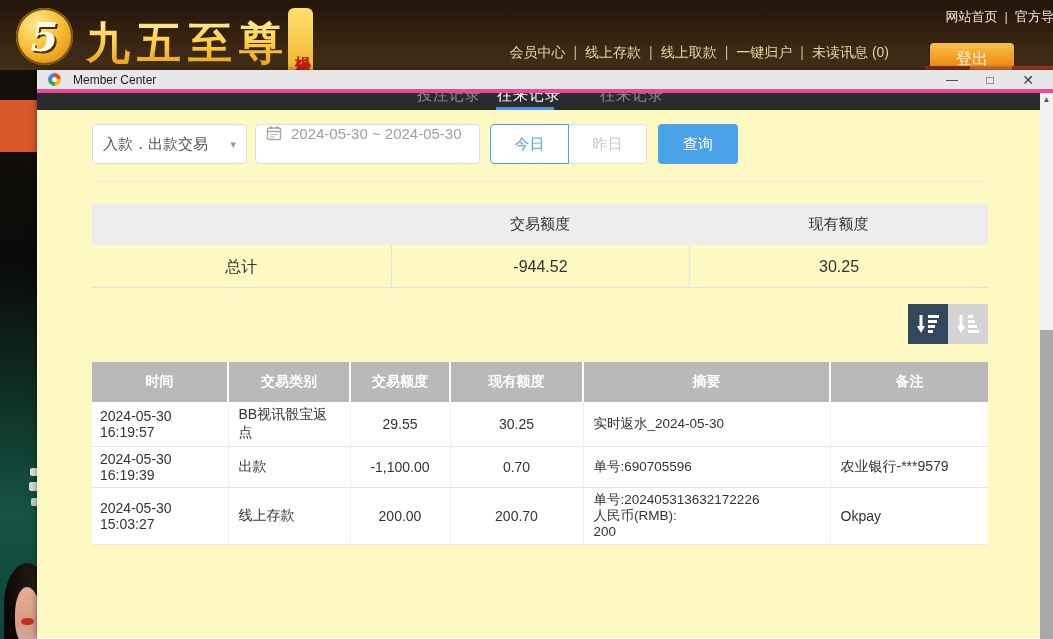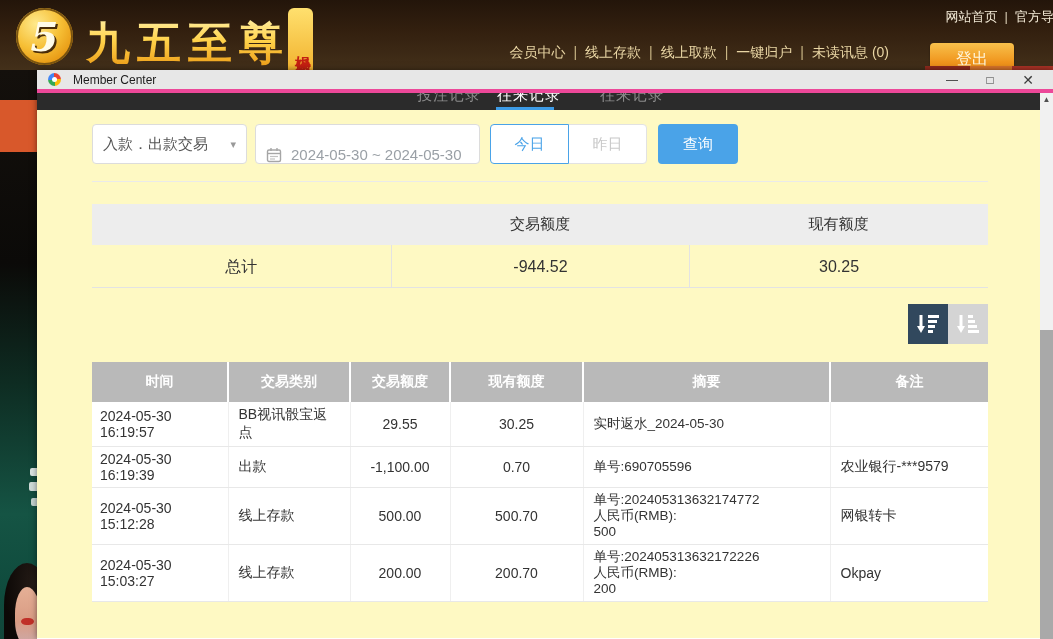--- a/index.html
+++ b/index.html
@@ -72,21 +72,21 @@
   .tab-underline { position:absolute; left:459px; bottom:0; width:58px; height:3px; background:#3d9be6; }
 
   .content { padding:14px 52px 0 55px; }
 
   
   .filter-row { display:flex; height:40px; }
   .select-box { width:155px; border:1px solid #dcdcdc; border-radius:4px; display:flex; align-items:center;
     justify-content:space-between; padding:15px 10px; font-size:15px; color:#555; cursor:pointer; background:#fff; }
   .caret { color:#999; font-size:11px; }
   .date-box { width:225px; margin-left:8px; border:1px solid #dcdcdc; border-radius:4px; display:flex;
-    align-items:flex-end; gap:9px; padding:0 10px; font-size:15px; color:#9aa0a6; cursor:pointer; background:#fff; }
+    align-items:flex-start; gap:9px; padding:0 10px; font-size:15px; color:#9aa0a6; cursor:pointer; background:#fff; }
   .range-group { display:flex; margin-left:10px; }
   .range-btn { width:79px; height:40px; background:#fff; border:1px solid #e2e2e2; font-size:15px;
     color:#c9c9c9; cursor:pointer; margin-left:-1px; }
   .range-btn:first-child { border-radius:4px 0 0 4px; margin-left:0; }
   .range-btn:last-child { border-radius:0 4px 4px 0; }
   .range-btn.active { border-color:#4aa3e8; color:#4aa3e8; position:relative; z-index:1; }
   .search-btn { width:80px; height:40px; margin-left:11px; background:#4aa3e8; border:none; border-radius:4px;
     color:#fff; font-size:15px; cursor:pointer; }
 
   .divider { margin-top:17px; border-top:1px solid #eaeaea; }
@@ -268,30 +268,20 @@
   </tr>
               <tr class="single">
     <td class="c-time">2024-05-30 16:19:39</td>
     <td class="c-type">出款</td>
     <td class="c-amount">-1,100.00</td>
     <td class="c-balance">0.70</td>
     <td class="c-summary">单号:690705596</td>
     <td class="c-note">农业银行-***9579</td>
   </tr>
               <tr class="multi">
-    <td class="c-time">2024-05-30 15:12:28</td>
-    <td class="c-type">线上存款</td>
-    <td class="c-amount">500.00</td>
-    <td class="c-balance">500.70</td>
-    <td class="c-summary">单号:202405313632174772
-人民币(RMB):
-500</td>
-    <td class="c-note">网银转卡</td>
-  </tr>
-              <tr class="multi">
     <td class="c-time">2024-05-30 15:03:27</td>
     <td class="c-type">线上存款</td>
     <td class="c-amount">200.00</td>
     <td class="c-balance">200.70</td>
     <td class="c-summary">单号:202405313632172226
 人民币(RMB):
 200</td>
     <td class="c-note">Okpay</td>
   </tr>
             </tbody>

